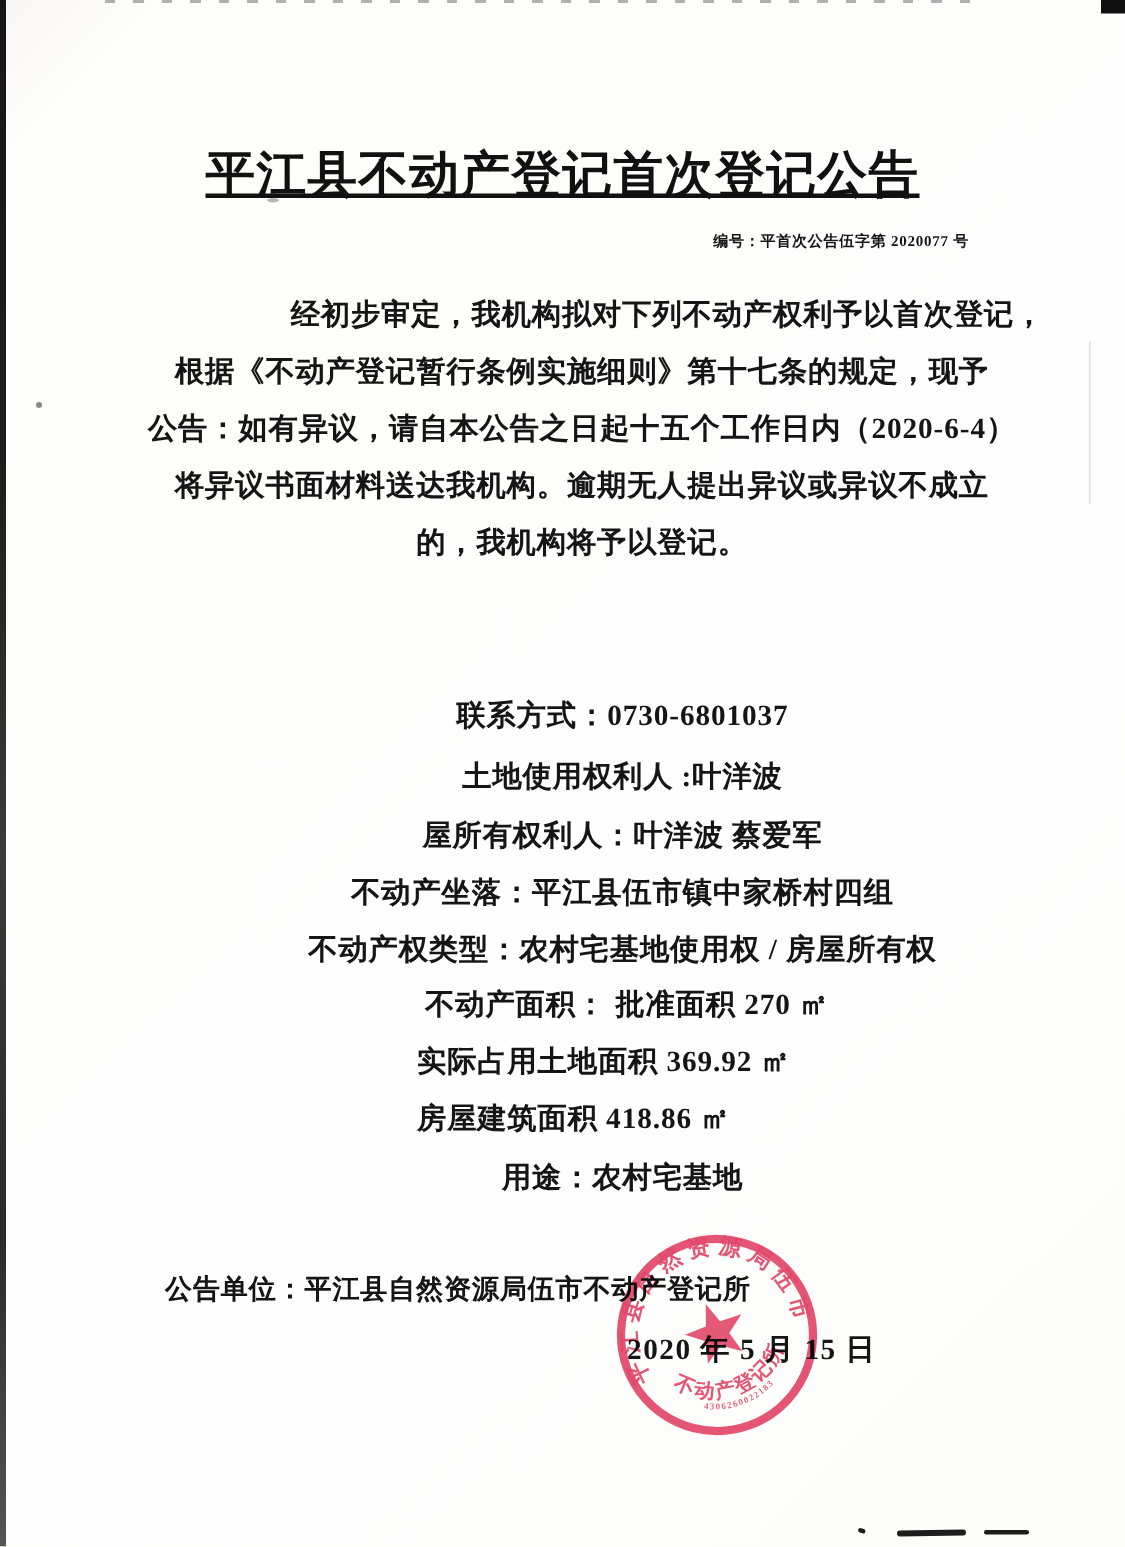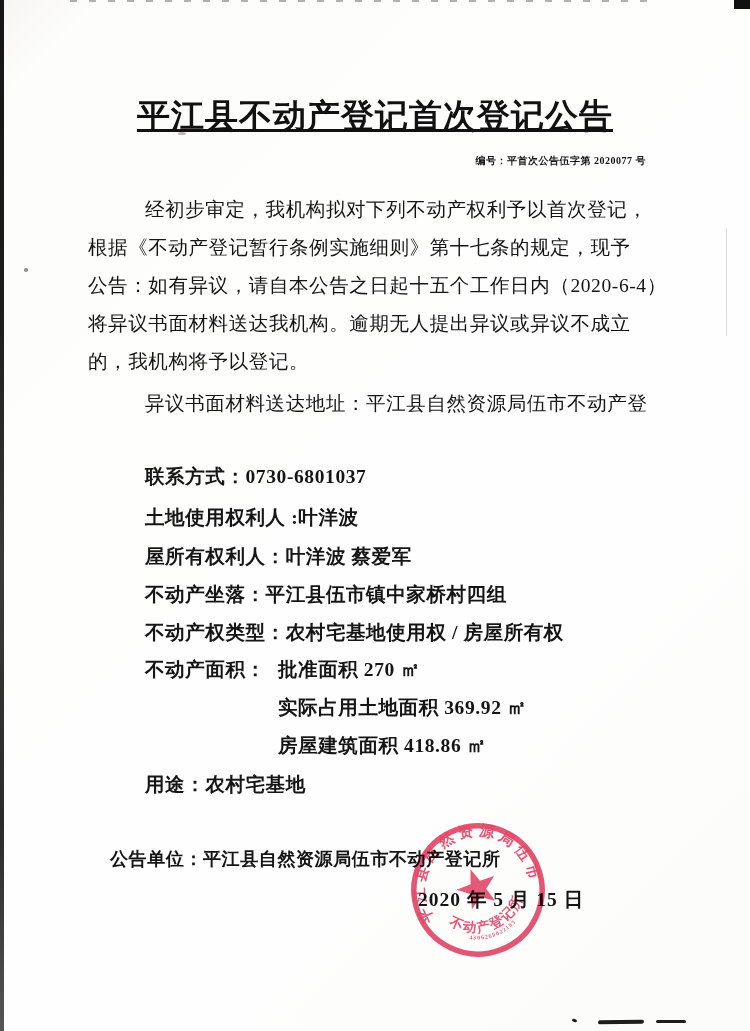--- a/index.html
+++ b/index.html
@@ -27,26 +27,26 @@
   .title{
     position:absolute;left:0;top:94px;width:750px;text-align:center;
     font-size:33px;font-weight:700;letter-spacing:1px;color:#111;text-decoration:underline;
   }
   .doc-number{
     position:absolute;top:154px;right:104px;
     font-size:10px;font-weight:600;letter-spacing:.5px;color:#161616;
   }
   .body-line{
     position:absolute;left:88px;width:600px;height:24px;
-    font-size:19.5px;font-weight:400;letter-spacing:.6px;white-space:nowrap;color:#151515;
+    font-size:19.5px;font-weight:700;letter-spacing:.6px;white-space:nowrap;color:#151515;text-align:center;
   }
   .indent{padding-left:57px;}
   .detail-line{
     position:absolute;left:145px;width:540px;
-    font-size:19.5px;font-weight:600;letter-spacing:.6px;white-space:nowrap;color:#151515;
+    font-size:19.5px;font-weight:600;letter-spacing:.6px;white-space:nowrap;color:#151515;text-align:center;
   }
   .detail-line .lbl{display:inline;}
   .detail-line.area-row .lbl{display:inline-block;width:133px;}
   .cont-line{
     position:absolute;left:278px;width:400px;
     font-size:19.5px;font-weight:600;letter-spacing:.6px;white-space:nowrap;color:#151515;
   }
   .issuer-line{
     position:absolute;left:110px;top:847px;
     font-size:18px;font-weight:700;letter-spacing:.6px;white-space:nowrap;color:#151515;
@@ -76,21 +76,20 @@
   <div class="speck2"></div>
 
   <div class="title">平江县不动产登记首次登记公告</div>
   <div class="doc-number">编号：平首次公告伍字第 2020077 号</div>
 
   <div class="body-line indent" style="top:196px">经初步审定，我机构拟对下列不动产权利予以首次登记，</div>
   <div class="body-line" style="top:234px">根据《不动产登记暂行条例实施细则》第十七条的规定，现予</div>
   <div class="body-line" style="top:272px">公告：如有异议，请自本公告之日起十五个工作日内（2020-6-4）</div>
   <div class="body-line" style="top:348px">的，我机构将予以登记。</div>
   <div class="body-line" style="top:310px">将异议书面材料送达我机构。逾期无人提出异议或异议不成立</div>
-  <div class="body-line indent" style="top:390px">异议书面材料送达地址：平江县自然资源局伍市不动产登</div>
 
   <div class="detail-line" style="top:463px">
     <span class="lbl">联系方式：</span><span>0730-6801037</span>
   </div>
   <div class="detail-line" style="top:504px">
     <span class="lbl">土地使用权利人 :</span><span>叶洋波</span>
   </div>
   <div class="detail-line" style="top:543px">
     <span class="lbl">屋所有权利人：</span><span>叶洋波 蔡爱军</span>
   </div>

